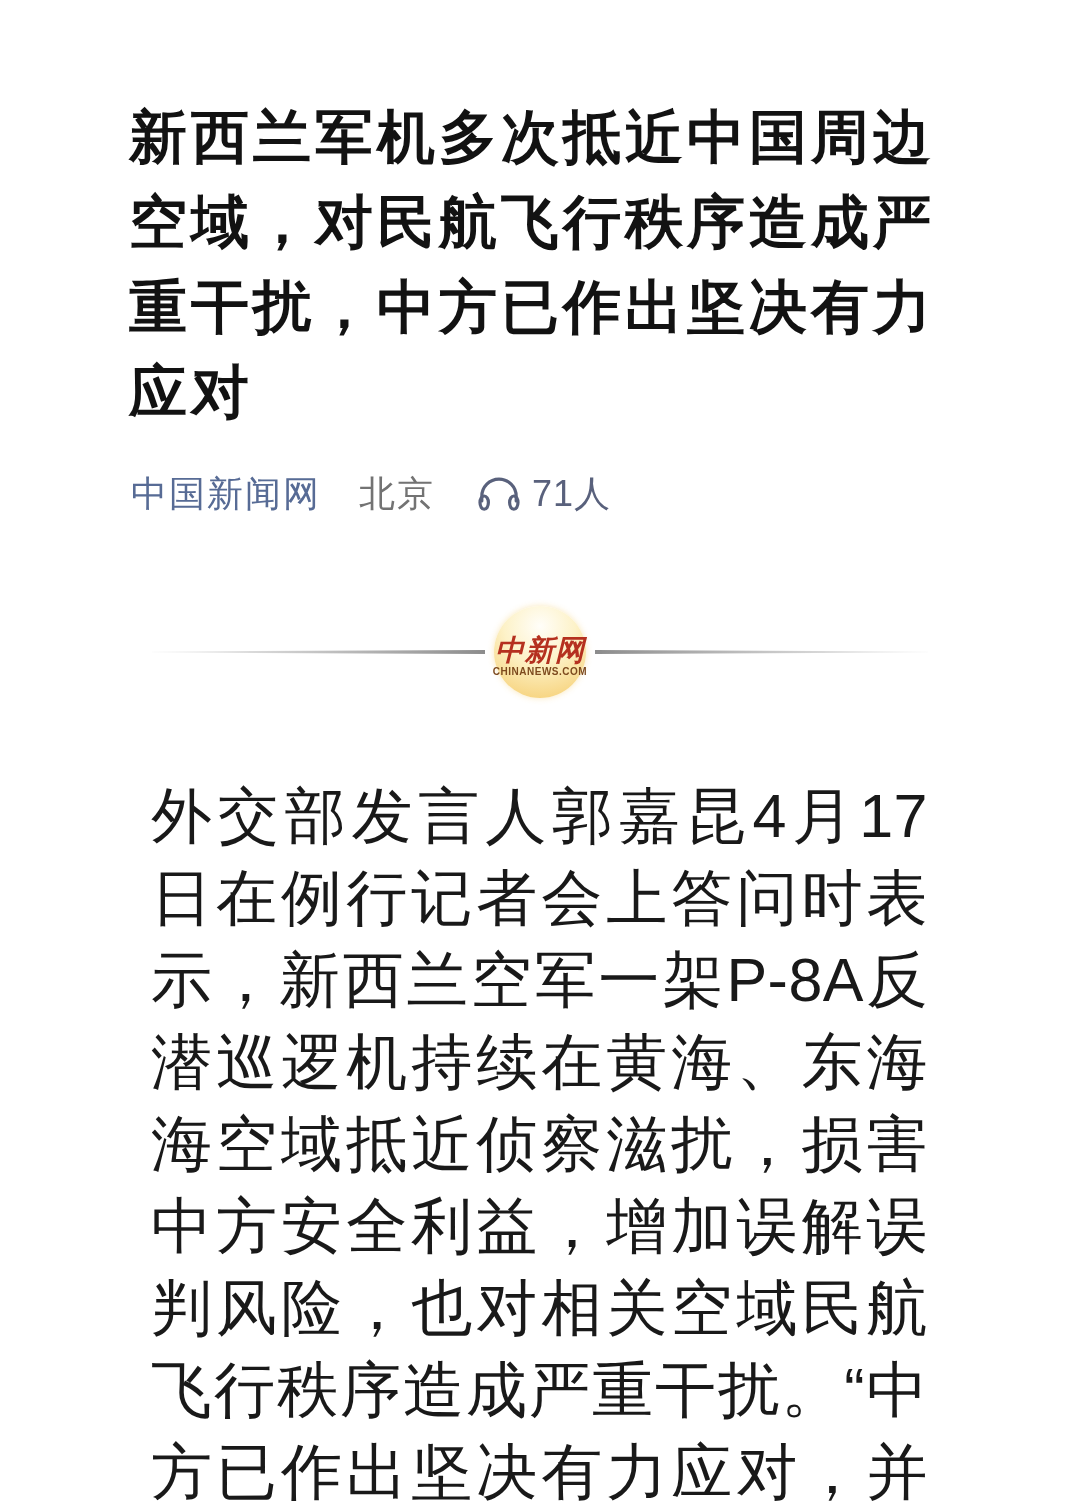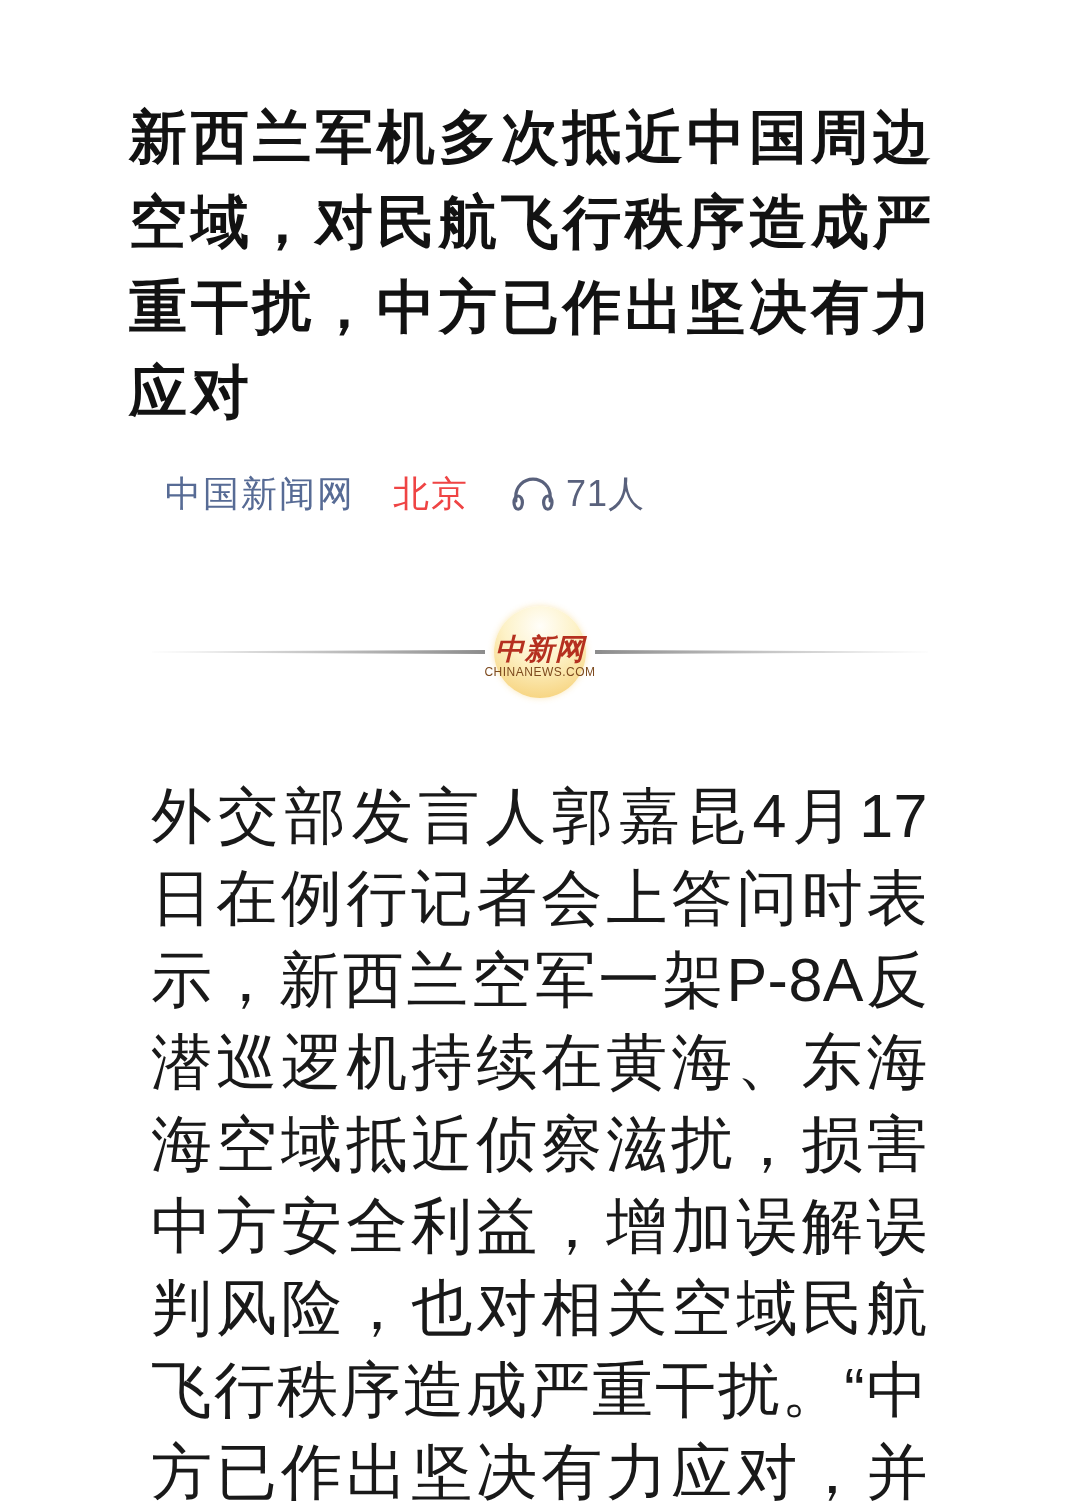--- a/index.html
+++ b/index.html
@@ -18,37 +18,37 @@
     max-width: 905px;
     font-size: 58px;
     font-weight: 700;
     line-height: 85px;
     letter-spacing: 4px;
     color: #121212;
   }
   .meta-row {
     display: flex;
     align-items: center;
-    margin: 36px 55px 0 91px;
+    margin: 36px 55px 0 57px;
     font-size: 36px;
     line-height: 48px;
     white-space: nowrap;
   }
   .meta-source {
     color: #576b95;
     letter-spacing: 2px;
     cursor: pointer;
   }
   .meta-date {
     color: #b5b5b5;
     margin-left: 30px;
     letter-spacing: 1px;
   }
   .meta-location {
-    color: #ef4444;
+    color: #737373;
     margin-left: 38px;
     letter-spacing: 2px;
   }
   .listen-group {
     display: flex;
     align-items: center;
     margin-left: 38px;
     color: #59617c;
     cursor: pointer;
   }
@@ -91,22 +91,22 @@
     font-family: "Liberation Serif", serif;
     font-style: italic;
     font-weight: 700;
     font-size: 29px;
     line-height: 30px;
     letter-spacing: 1px;
     color: #b5301f;
     margin-top: 8px;
   }
   .logo-en {
-    font-size: 12px;
-    font-weight: 400;
+    font-size: 10px;
+    font-weight: 700;
     letter-spacing: 0.5px;
     color: #7d4a1e;
     margin-top: 1px;
   }
   .body-text {
     margin: 77px 77px 0 77px;
     font-size: 61px;
     line-height: 82px;
     color: #191919;
     text-align: justify;

